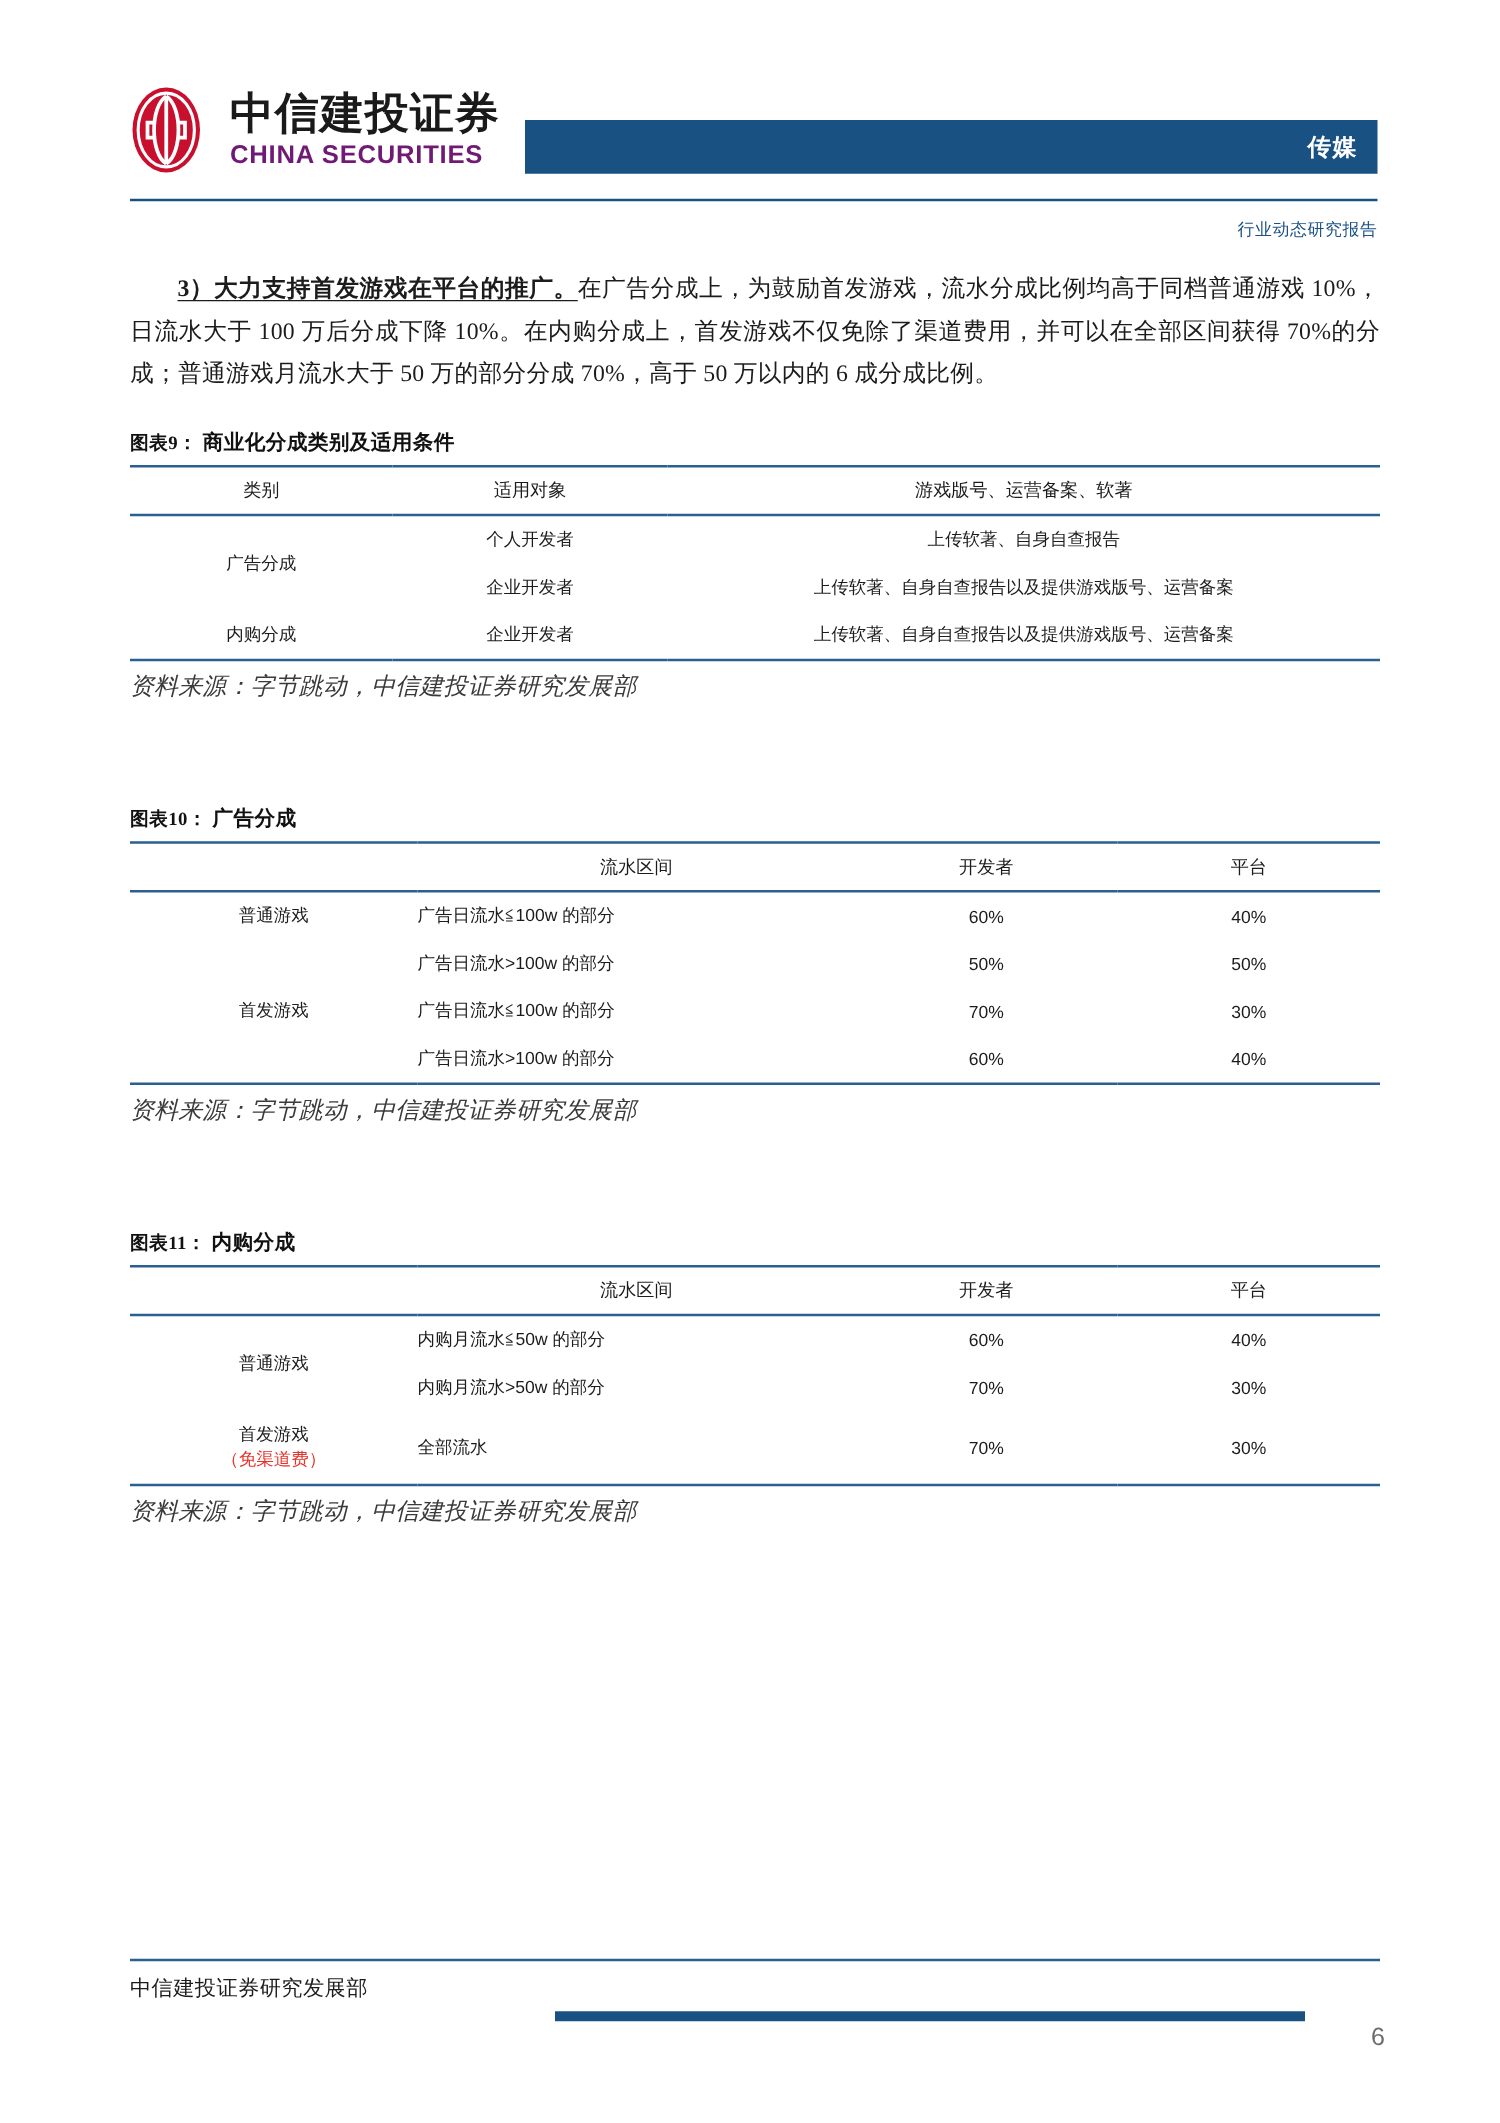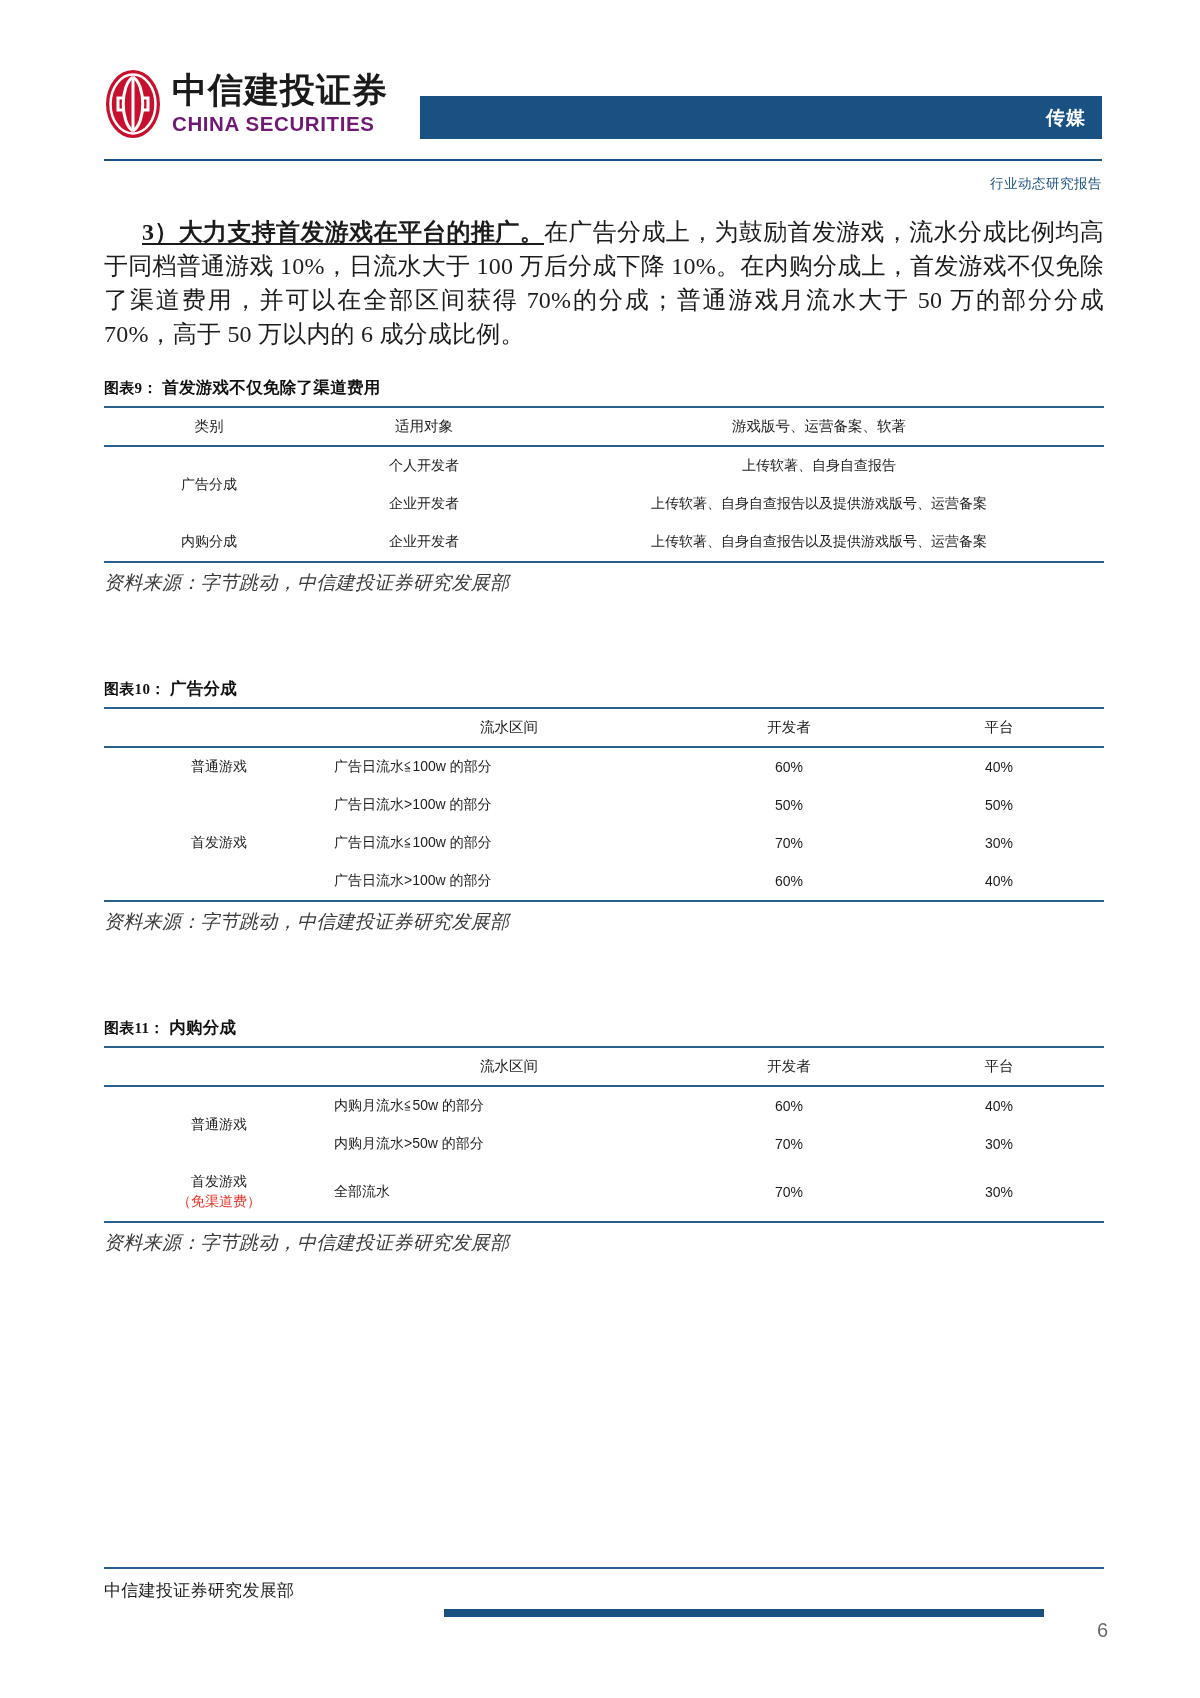--- a/index.html
+++ b/index.html
@@ -23,21 +23,21 @@
     position: relative;
     height: 105px;
     margin: 58px 96px 0 104px;
   }
   .logo-wrap {
     position: absolute;
     left: 0;
     top: 10px;
     display: flex;
     align-items: center;
-    gap: 10px;
+    gap: 22px;
   }
   .logo-mark {
     width: 58px;
     height: 72px;
     position: relative;
   }
   .logo-mark svg { display:block; }
   .logo-text {
     display: flex;
     flex-direction: column;
@@ -93,21 +93,21 @@
     font-size: 13.5px;
     color: #1a5183;
     letter-spacing: 0.5px;
   }
 
   
   .content {
     margin: 22px 96px 0 104px;
   }
   .para {
-    font-size: 24px;
+    font-size: 19px;
     line-height: 34px;
     color: #1c1c1c;
     text-align: justify;
     text-justify: inter-ideograph;
     letter-spacing: 0.2px;
   }
   .para .indent { display: inline-block; width: 38px; }
   .para .bold-underline {
     font-weight: bold;
     text-decoration: underline;
@@ -248,21 +248,21 @@
 
   <div class="content">
 
     <p class="para">
       <span class="indent"></span><span class="bold-underline">3）大力支持首发游戏在平台的推广。</span><span>在广告分成上，为鼓励首发游戏，流水分成比例均高于同档普通游戏 10%，日流水大于 100 万后分成下降 10%。在内购分成上，首发游戏不仅免除了渠道费用，并可以在全部区间获得 70%的分成；普通游戏月流水大于 50 万的部分分成 70%，高于 50 万以内的 6 成分成比例。</span>
     </p>
 
     <div class="exhibit">
       <div class="exhibit-title">
         <span class="num">图表9：</span>
-        <span>首发游戏不仅免除了渠道费用</span>
+        <span>商业化分成类别及适用条件</span>
       </div>
       <table class="fig t9">
         <colgroup>
             <col class="c1">
             <col class="c2">
             <col class="c3">
           </colgroup>
         <thead>
           <tr>
             <td>类别</td>

